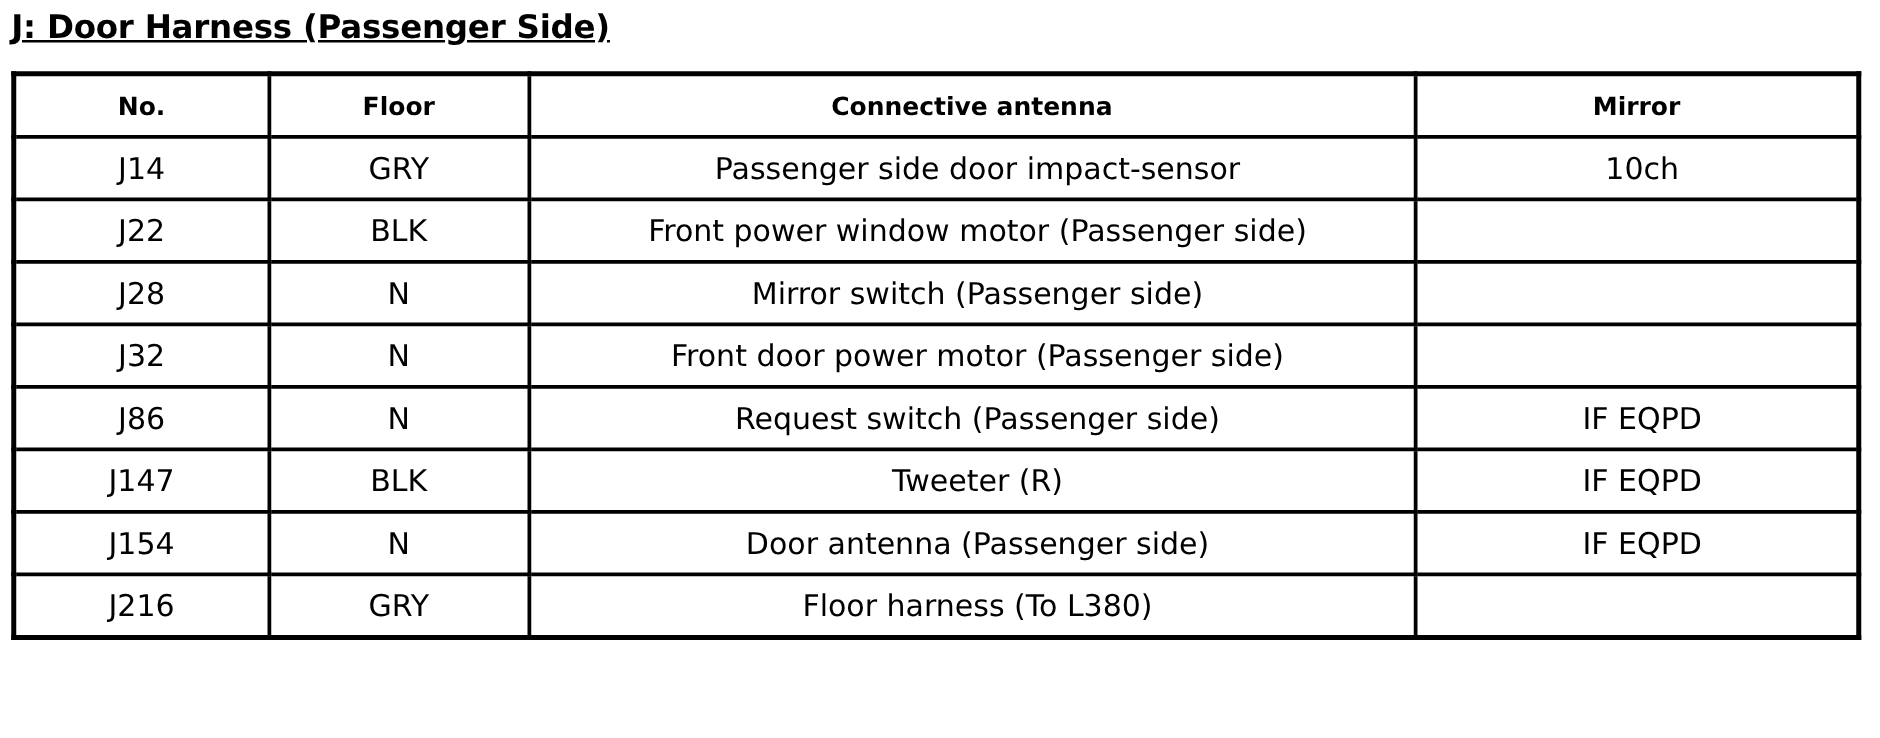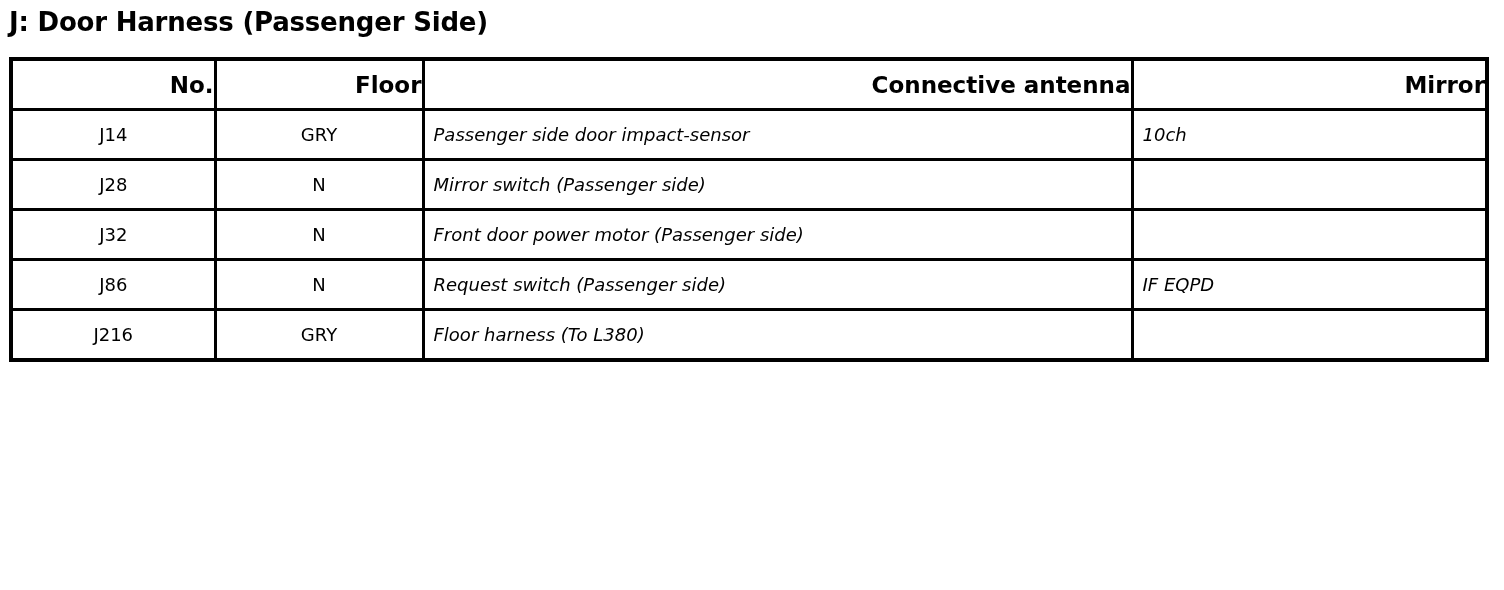--- a/index.html
+++ b/index.html
@@ -23,61 +23,61 @@
   .page-title {
     position: absolute;
     left: 9px;
     top: 6px;
     font-family: "DejaVu Sans", sans-serif;
     font-size: 26px;
     font-weight: bold;
     line-height: 32px;
     letter-spacing: -0.2px;
     white-space: nowrap;
+    text-decoration: underline;
   }
   .harness-table {
     position: absolute;
     left: 9px;
     top: 57px;
     width: 1476px;
     border-collapse: collapse;
     table-layout: fixed;
     border: 4px solid #000000;
   }
   .harness-table col.col-no      { width: 204px; }
   .harness-table col.col-color   { width: 208px; }
   .harness-table col.col-pos     { width: 709px; }
   .harness-table col.col-remarks { width: 355px; }
 
   .harness-table th,
   .harness-table td {
     border: 3px solid #000000;
     height: 47px;
     padding: 0 0 0 0;
-    font-size: 18px;
+    font-size: 24px;
     line-height: 26px;
     vertical-align: middle;
     background: #ffffff;
     overflow: hidden;
     white-space: nowrap;
   }
   .harness-table th {
     font-weight: bold;
-    text-align: right;
-    font-size: 23px;
+    text-align: center;
+    font-size: 20px;
   }
   td.cell-no,
   td.cell-color {
     text-align: center;
   }
   td.cell-pos,
   td.cell-remarks {
-    text-align: left;
+    text-align: center;
     padding-left: 9px;
-    font-style: italic;
   }
 </style>
 </head>
 <body>
 
 <div class="page">
 
   <div class="page-title">J: Door Harness (Passenger Side)</div>
 
   <table class="harness-table">
@@ -96,38 +96,56 @@
       </tr>
     </thead>
     <tbody id="table-body">
         <tr>
           <td class="cell-no">J14</td>
           <td class="cell-color">GRY</td>
           <td class="cell-pos">Passenger side door impact-sensor</td>
           <td class="cell-remarks">10ch</td>
         </tr>
         <tr>
+          <td class="cell-no">J22</td>
+          <td class="cell-color">BLK</td>
+          <td class="cell-pos">Front power window motor (Passenger side)</td>
+          <td class="cell-remarks"></td>
+        </tr>
+        <tr>
           <td class="cell-no">J28</td>
           <td class="cell-color">N</td>
           <td class="cell-pos">Mirror switch (Passenger side)</td>
           <td class="cell-remarks"></td>
         </tr>
         <tr>
           <td class="cell-no">J32</td>
           <td class="cell-color">N</td>
           <td class="cell-pos">Front door power motor (Passenger side)</td>
           <td class="cell-remarks"></td>
         </tr>
         <tr>
           <td class="cell-no">J86</td>
           <td class="cell-color">N</td>
           <td class="cell-pos">Request switch (Passenger side)</td>
           <td class="cell-remarks">IF EQPD</td>
         </tr>
         <tr>
+          <td class="cell-no">J147</td>
+          <td class="cell-color">BLK</td>
+          <td class="cell-pos">Tweeter (R)</td>
+          <td class="cell-remarks">IF EQPD</td>
+        </tr>
+        <tr>
+          <td class="cell-no">J154</td>
+          <td class="cell-color">N</td>
+          <td class="cell-pos">Door antenna (Passenger side)</td>
+          <td class="cell-remarks">IF EQPD</td>
+        </tr>
+        <tr>
           <td class="cell-no">J216</td>
           <td class="cell-color">GRY</td>
           <td class="cell-pos">Floor harness (To L380)</td>
           <td class="cell-remarks"></td>
         </tr>
       </tbody>
   </table>
 
 </div>
 

